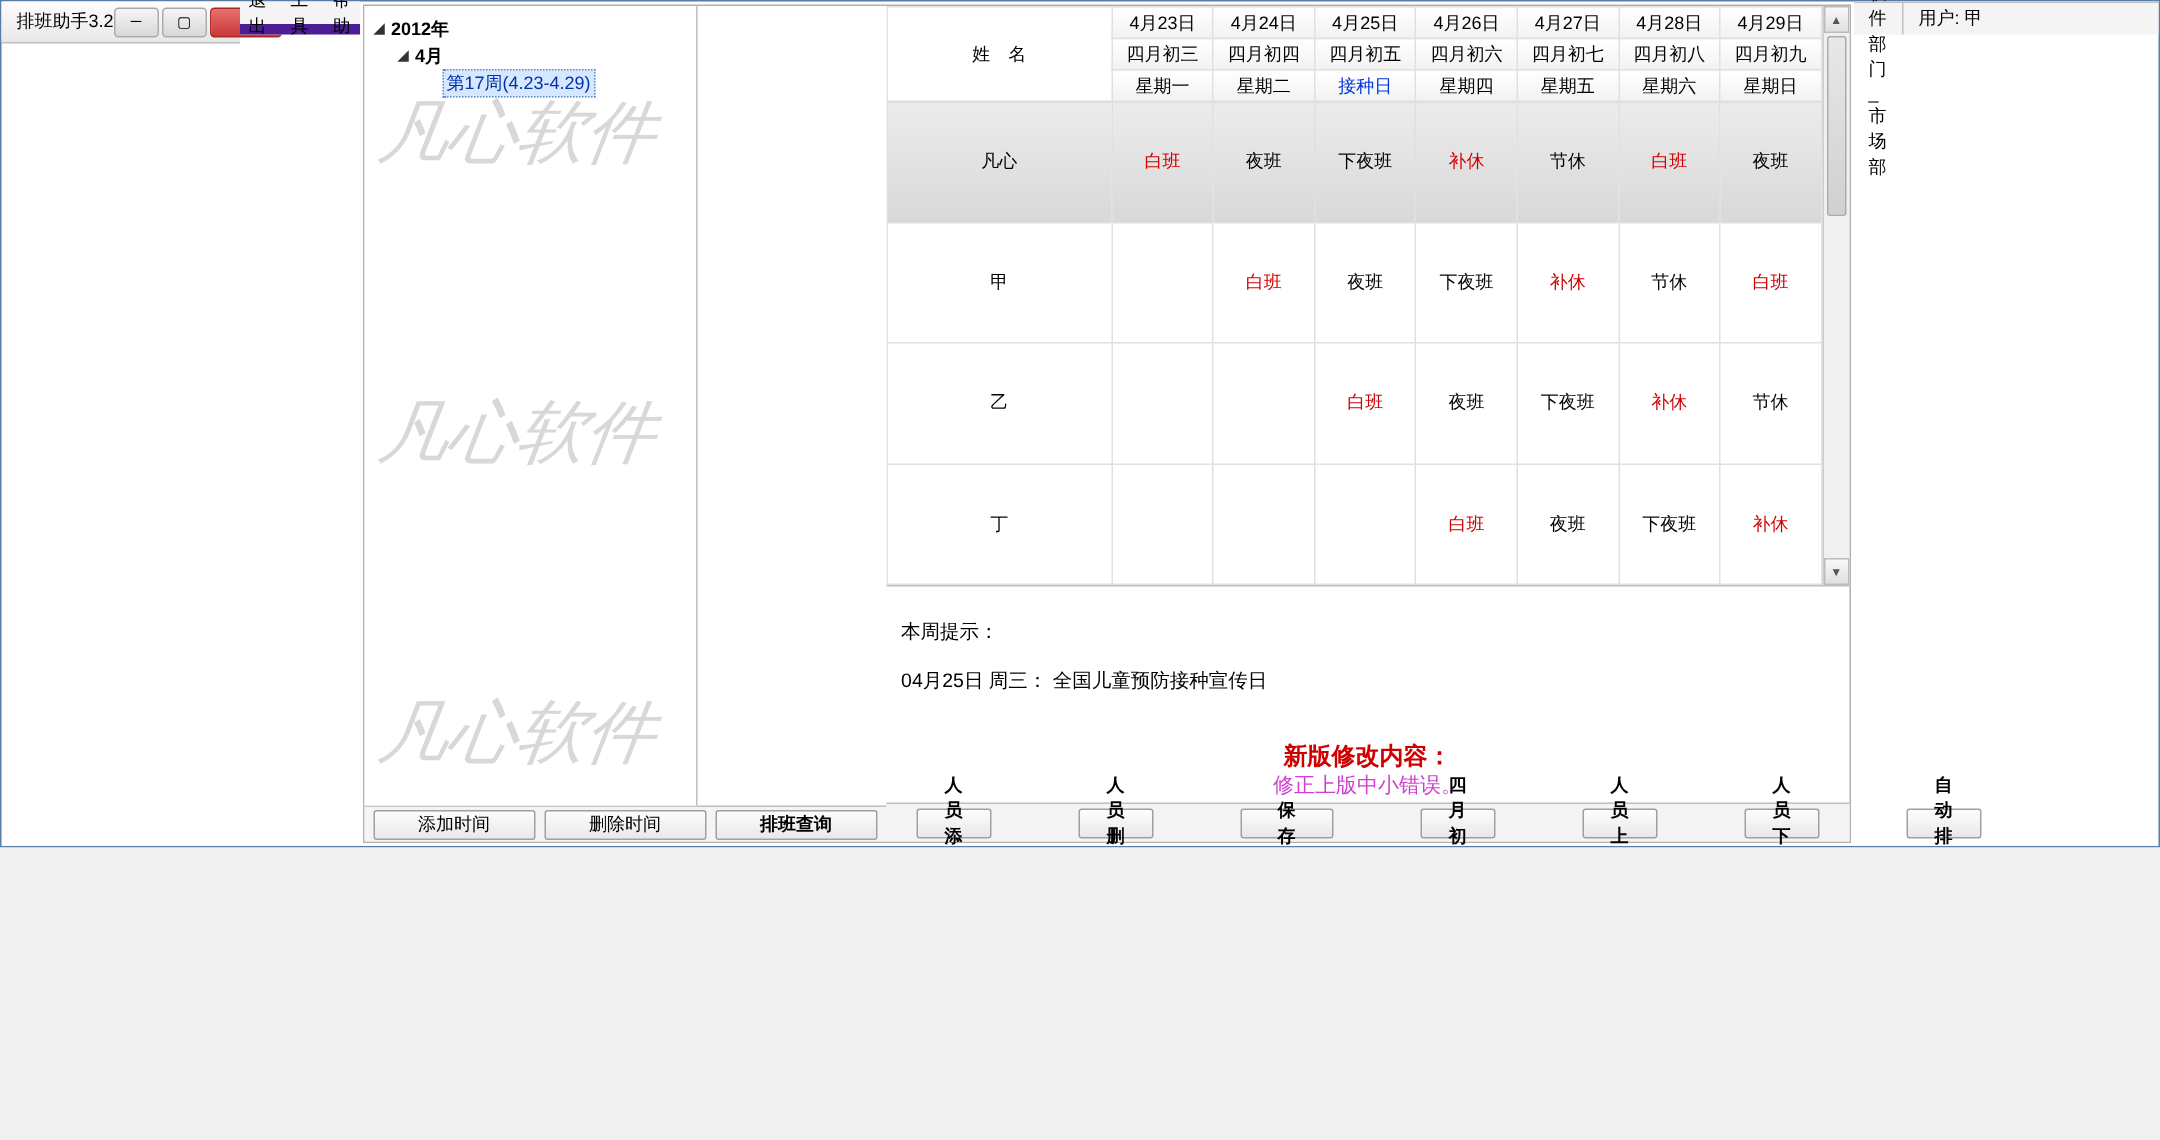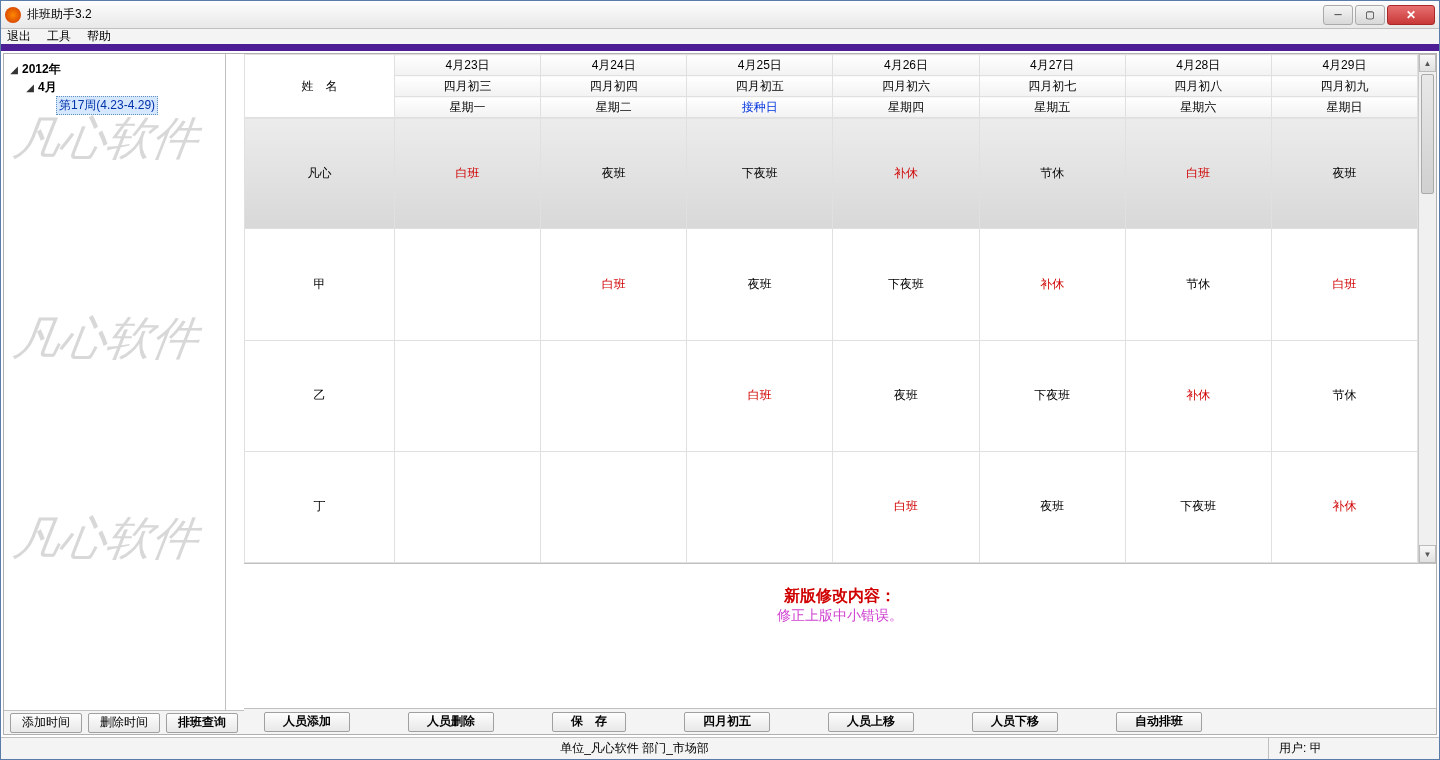--- a/index.html
+++ b/index.html
@@ -1,18 +1,18 @@
 <!DOCTYPE html>
 <html><head>
   <meta charset="utf-8">
   <style>
     * { box-sizing: border-box; margin: 0; padding: 0; }
     body { font-family: "Microsoft YaHei", "SimSun", sans-serif; font-size: 12px; background: #f0f0f0; overflow: hidden; }
     
-    .window { width: 1440px; height: 760px; display: flex; flex-direction: column; border: 1px solid #5a7ca8; background: #fff; }
+    .window { width: 1440px; height: 565px; display: flex; border: 1px solid #5a7ca8; background: #fff; }
     
     .titlebar { height: 28px; background: linear-gradient(to bottom, #fdfdfd, #e8e8e8); display: flex; align-items: center; padding: 0 4px; border-bottom: 1px solid #c0c0c0; }
     .titlebar-icon { width: 16px; height: 16px; background: radial-gradient(circle, #ff8800, #cc3300); border-radius: 50%; margin-right: 6px; }
     .titlebar-title { flex: 0 0 auto; }
     .titlebar-spacer { flex: 1; }
     .win-buttons { display: flex; gap: 2px; }
     .win-btn { width: 30px; height: 20px; background: linear-gradient(to bottom, #f5f5f5, #d8d8d8); border: 1px solid #aaa; border-radius: 3px; display: flex; align-items: center; justify-content: center; font-size: 10px; cursor: pointer; }
     .win-btn.close { width: 48px; background: linear-gradient(to bottom, #e87070, #c83838); color: #fff; border-color: #a82828; }
     .win-btn.close span { font-size: 12px; font-weight: bold; }
     
@@ -50,21 +50,21 @@
     .vscroll .arrow-down { position: absolute; bottom: 0; left: 0; right: 0; }
     
     .notice { height: 145px; border-top: 1px solid #c0c0c0; padding: 6px 10px; font-size: 13px; display:flex; flex-direction:column; }
     .notice-tip { white-space: pre-line; }
     .notice-center { text-align: center; margin-top: 16px; }
     .nc-title { color: #d00000; font-size: 16px; font-weight: bold; }
     .nc-line1 { color: #0033dd; font-size: 14px; }
     .nc-line2 { color: #d040d0; font-size: 14px; }
     
     .left-toolbar { height: 24px; display: flex; align-items: center; gap: 6px; padding: 2px 6px; border-top: 1px solid #c0c0c0; background: #f4f4f4; }
-    .btn { height: 20px; padding: 0 11px; background: linear-gradient(#fdfdfd,#e8e8e8); border: 1px solid #a0a0a0; border-radius: 2px; font-size: 12px; cursor: pointer; display:flex; align-items:center; }
+    .btn { height: 20px; padding: 0 29px; background: linear-gradient(#fdfdfd,#e8e8e8); border: 1px solid #a0a0a0; border-radius: 2px; font-size: 12px; cursor: pointer; display:flex; align-items:center; }
     .btn.primary { font-weight: bold; }
     
     .bottom-toolbar { height: 26px; display: flex; align-items: center; gap: 18px; padding: 2px 20px; border-top: 1px solid #c0c0c0; background: #f4f4f4; justify-content: space-between; }
     .bt-left, .bt-right { display:flex; gap: 58px; }
     .bottom-toolbar .btn { padding: 0 18px; font-weight: bold; }
     
     .statusbar { height: 22px; border-top: 1px solid #c0c0c0; display: flex; align-items: center; background: #f4f4f4; }
     .status-cell { border-right: 1px solid #c0c0c0; padding: 0 10px; height: 100%; display:flex; align-items:center; }
     .status-left { width: 224px; justify-content:center; }
     .status-center { flex: 1; justify-content:center; }
@@ -216,20 +216,24 @@
             </tbody>
         </table>
         <div class="vscroll">
           <div class="arrow">▲</div>
           <div class="thumb"></div>
           <div class="arrow arrow-down">▼</div>
         </div>
       </div>
 
       <div class="notice">
+        <div class="notice-tip">
+          <div>本周提示：</div>
+          <div>04月25日  周三：   全国儿童预防接种宣传日</div>
+        </div>
         <div class="notice-center">
           <div class="nc-title">新版修改内容：</div>
           <div class="nc-line2">修正上版中小错误。</div>
         </div>
       </div>
 
       <div class="bottom-toolbar">
         <div class="bt-left">
           <button class="btn">人员添加</button>
           <button class="btn">人员删除</button>

